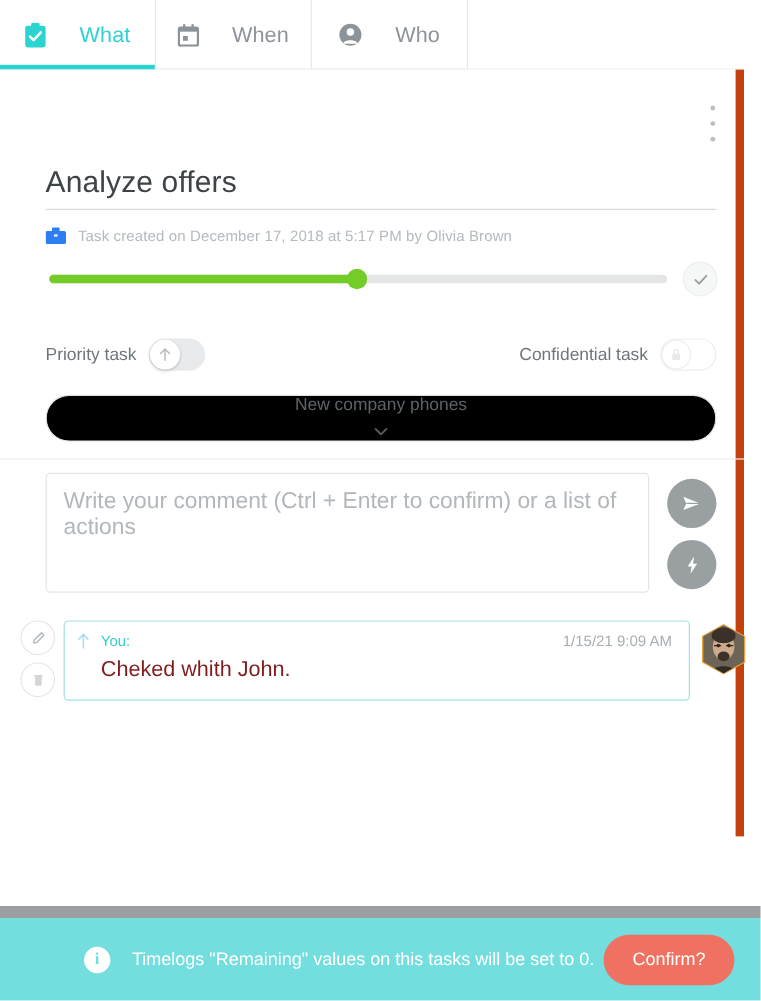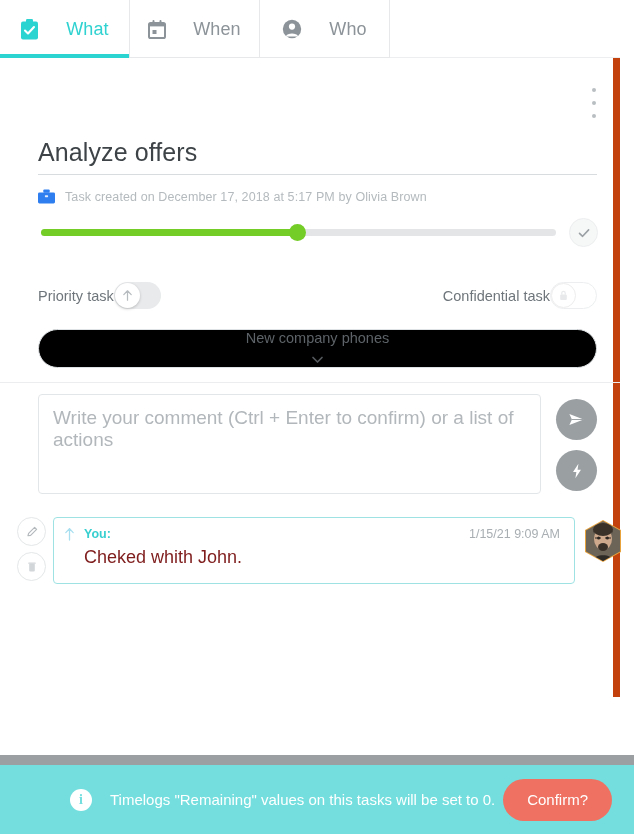--- a/index.html
+++ b/index.html
@@ -189,20 +189,21 @@
   .toggle-row {
     position: absolute;
     top: 224px; left: 38px;
     width: 559px;
     height: 30px;
   }
   .toggle-group {
     position: absolute;
     display: flex;
     align-items: center;
+    gap: 10px;
   }
   .toggle-group.left  { left: 0; top: 0; }
   .toggle-group.right { right: 0; top: 0; }
   .toggle-label {
     font-size: 14.5px;
     color: #6f767b;
   }
   .switch {
     position: relative;
     width: 47px; height: 27px;
@@ -324,21 +325,21 @@
     top: 8px; left: 9px;
     width: 13px; height: 16px;
   }
   .comment-head {
     display: flex;
     align-items: baseline;
   }
   .comment-author {
     font-size: 12.5px;
     color: #37cfd0;
-    font-weight: 700;
+    font-weight: 400;
   }
   .comment-time {
     margin-left: auto;
     font-size: 12.5px;
     color: #a8aeb2;
   }
   .comment-body {
     margin-top: 6px;
     font-size: 18px;
     color: #7f1d1d;

